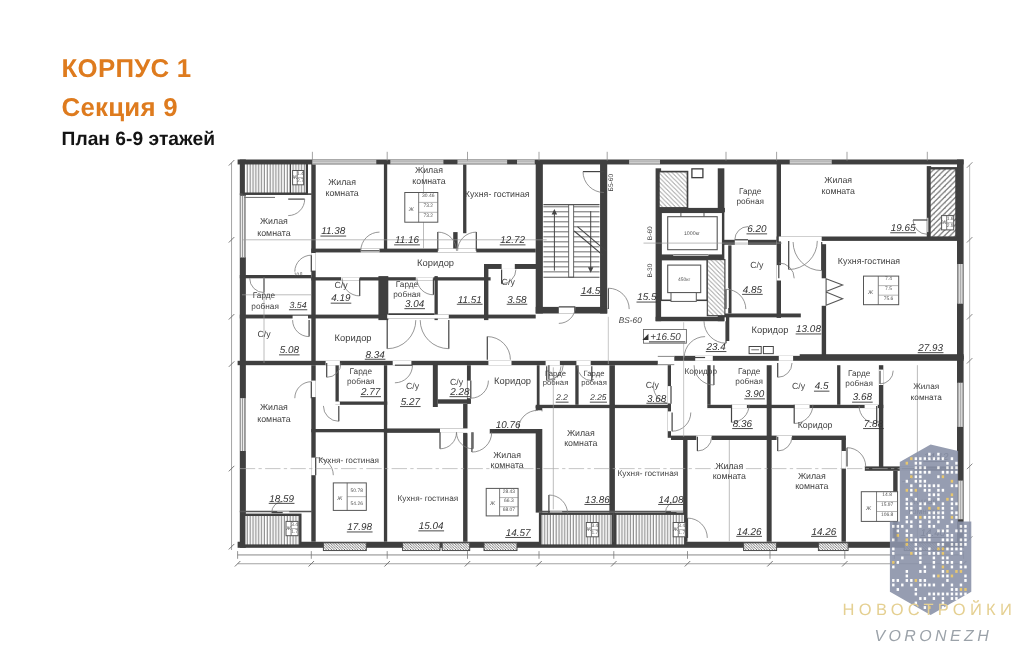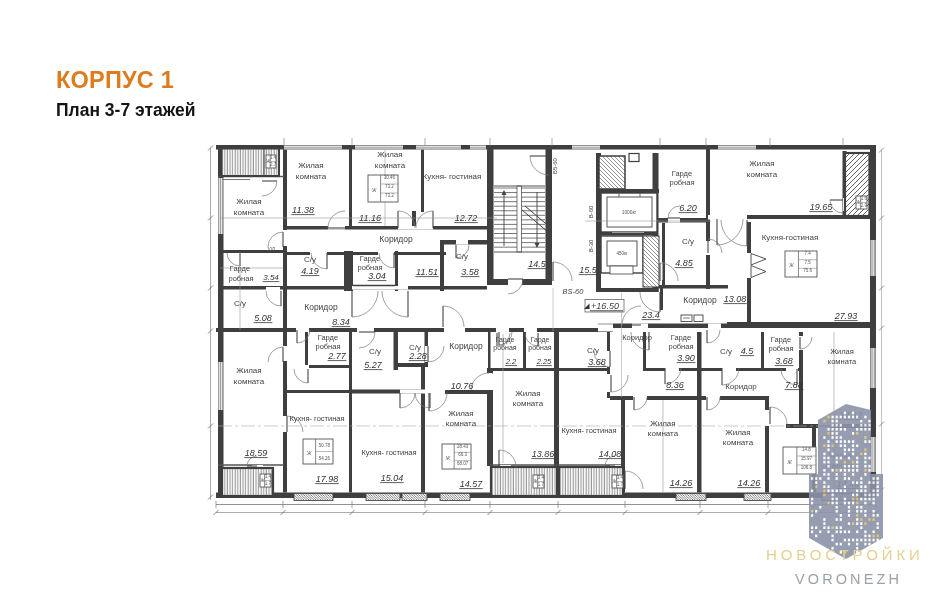--- a/index.html
+++ b/index.html
@@ -1,34 +1,35 @@
 <!DOCTYPE html>
 <html><head>
 <meta charset="utf-8">
 <style>
 html,body{margin:0;padding:0;background:#ffffff;width:941px;height:600px;overflow:hidden;}
 body{font-family:"Liberation Sans", sans-serif;position:relative;}
-.title{position:absolute;left:56px;top:51px;line-height:1.0;margin-top:18px;}
+.title{position:absolute;left:56px;top:51px;line-height:1.0;}
 .t1{color:#de7b1e;font-size:23.5px;font-weight:bold;letter-spacing:0.2px;}
 .t2{color:#de7b1e;font-size:23.5px;font-weight:bold;margin-top:11px;letter-spacing:0.2px;}
 .t3{color:#141414;font-size:17.5px;font-weight:bold;margin-top:9px;}
 svg{position:absolute;left:0;top:0;}
 svg text{font-family:"Liberation Sans", sans-serif;}
 .wm1{position:absolute;left:766px;top:546px;width:170px;color:#e5d092;font-size:15px;font-weight:normal;letter-spacing:3.9px;}
-.wm2{position:absolute;left:795px;top:571px;width:120px;color:#9ba2a9;font-size:14.5px;letter-spacing:3.1px;}
+.wm2{position:absolute;left:795px;top:571px;width:120px;color:#9ba2a9;font-size:14.5px;letter-spacing:3.1px;font-style:italic;}
 </style>
 </head>
 <body>
 
 <div class="title">
 
 <div class="t1">КОРПУС 1</div>
 
-
-<div class="t3">План 3-7 этажей</div>
+<div class="t2">Секция 9</div>
+
+<div class="t3">План 6-9 этажей</div>
 </div>
 
 <svg width="941" height="600" viewBox="0 0 941 600">
 <defs>
 <pattern id="balchatch" width="2.6" height="3" patternUnits="userSpaceOnUse">
 <rect width="2.6" height="3" fill="#fff"></rect>
 <line x1="1.1" y1="0" x2="1.1" y2="3" stroke="#666" stroke-width="0.8"></line>
 </pattern>
 <pattern id="diaghatch" width="5" height="5" patternUnits="userSpaceOnUse">
 <rect width="5" height="5" fill="#fff"></rect>

